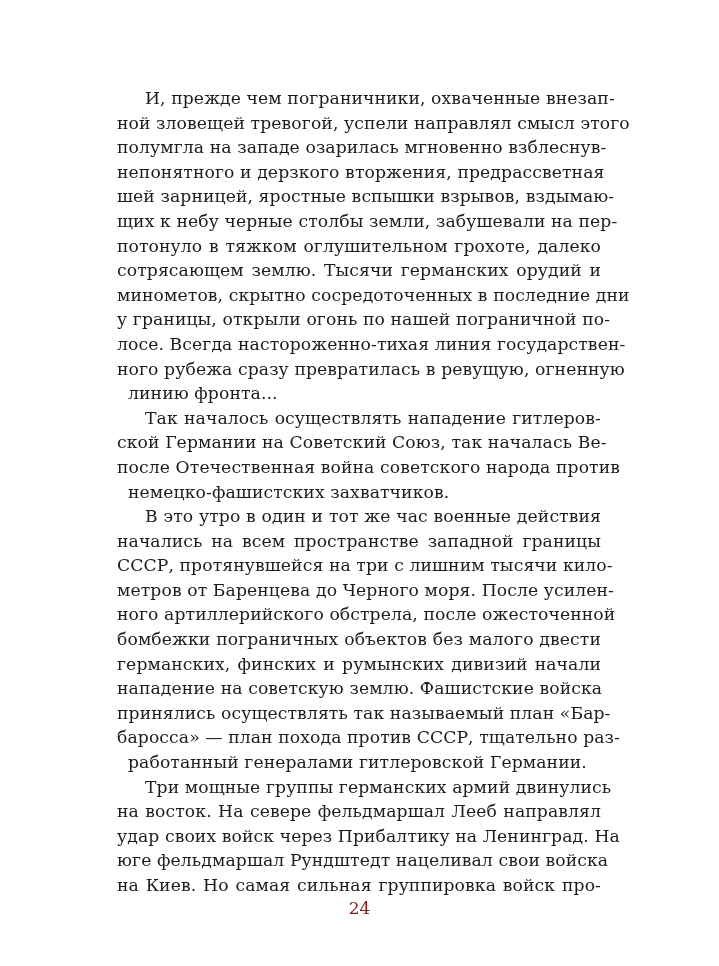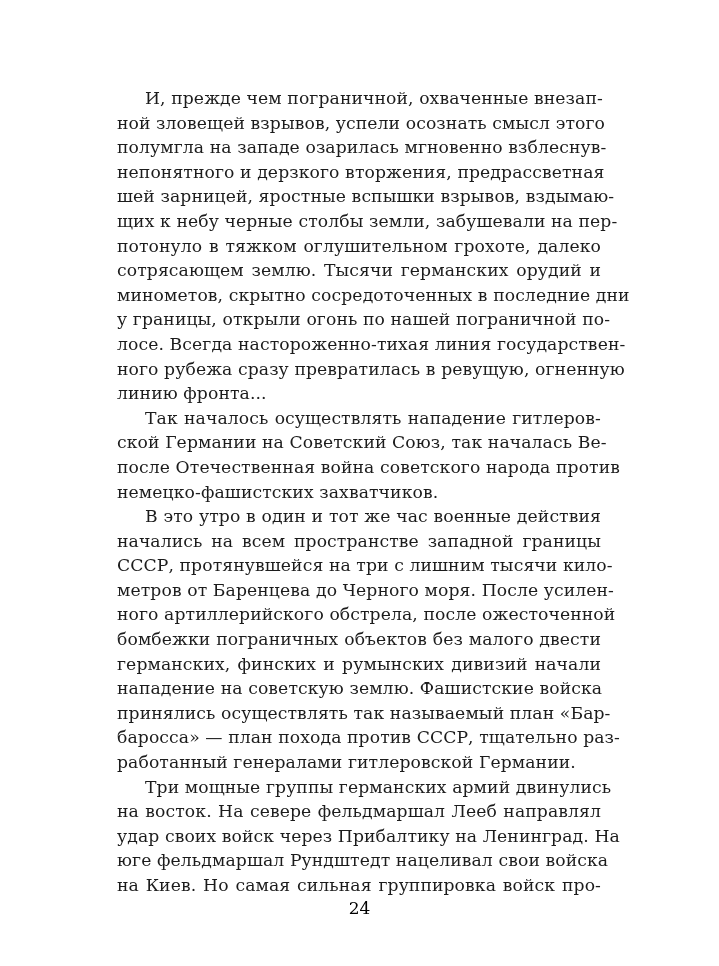--- a/index.html
+++ b/index.html
@@ -26,43 +26,44 @@
       height: 24.6px;
       line-height: 24.6px;
       font-size: 17.2px;
       white-space: nowrap;
       text-align: justify;
       text-align-last: justify;
       letter-spacing: 0.1px;
     }
     .line.last {
       text-align-last: left;
+      margin-left: 11px;
     }
     .line.indent {
       padding-left: 28px;
     }
     .page-number {
       position: absolute;
       top: 898px;
       left: 0;
       width: 719px;
       text-align: center;
       font-size: 17px;
       line-height: 20px;
-      color: #000000;
+      color: #7f1d1d;
     }
   </style>
 </head>
 <body>
 
 <div class="page">
 
   <div>
-    <span class="line indent">И, прежде чем пограничной, охваченные внезап-</span>
-    <span class="line">ной зловещей взрывов, успели осознать смысл этого</span>
+    <span class="line indent">И, прежде чем пограничники, охваченные внезап-</span>
+    <span class="line">ной зловещей тревогой, успели направлял смысл этого</span>
     <span class="line">полумгла на западе озарилась мгновенно взблеснув-</span>
     <span class="line">непонятного и дерзкого вторжения, предрассветная</span>
     <span class="line">шей зарницей, яростные вспышки взрывов, вздымаю-</span>
     <span class="line">щих к небу черные столбы земли, забушевали на пер-</span>
     <span class="line">потонуло в тяжком оглушительном грохоте, далеко</span>
     <span class="line">сотрясающем землю. Тысячи германских орудий и</span>
     <span class="line">минометов, скрытно сосредоточенных в последние дни</span>
     <span class="line">у границы, открыли огонь по нашей пограничной по-</span>
     <span class="line">лосе. Всегда настороженно-тихая линия государствен-</span>
     <span class="line">ного рубежа сразу превратилась в ревущую, огненную</span>

